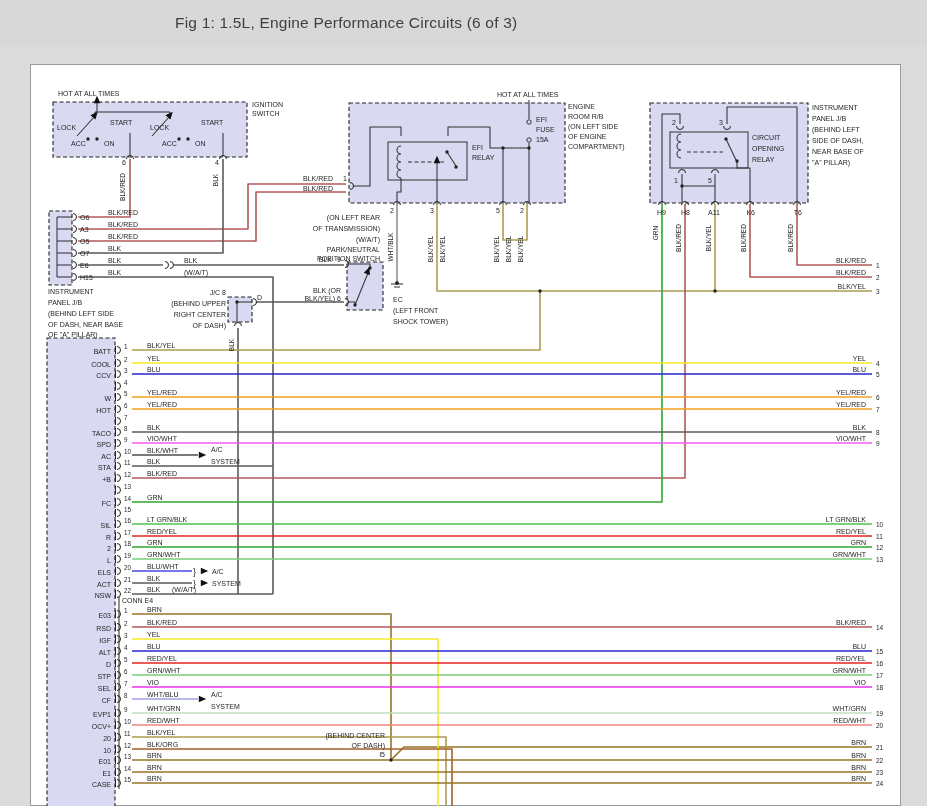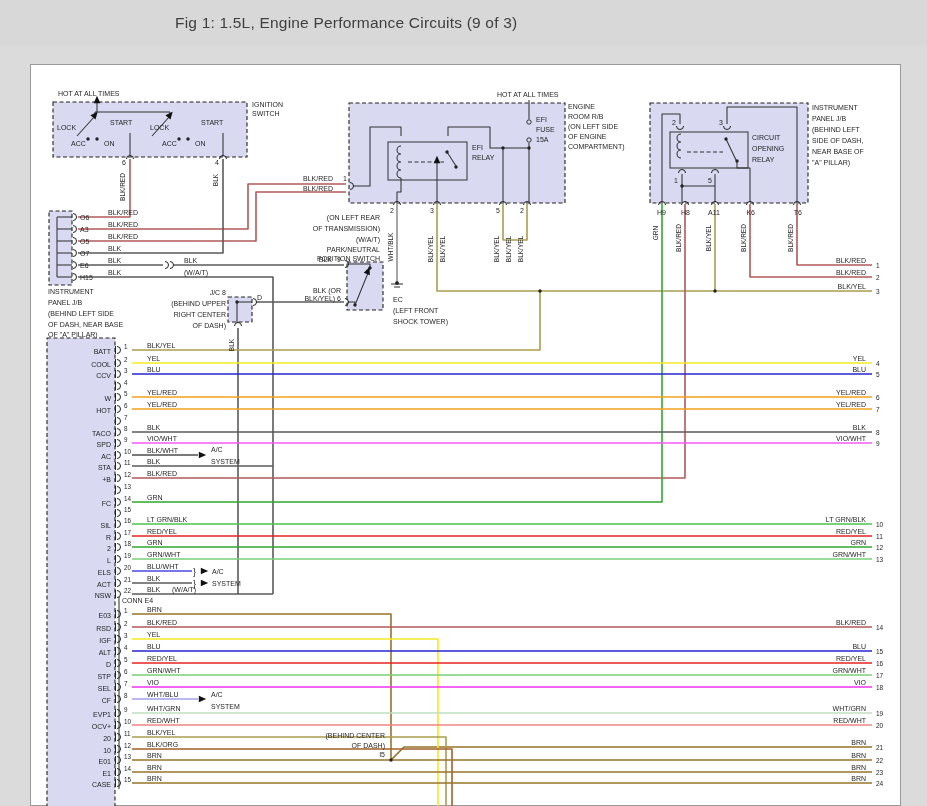--- a/index.html
+++ b/index.html
@@ -19,21 +19,21 @@
     position:absolute;left:30px;top:64px;width:871px;height:742px;
     background:#ffffff;border:1px solid #9a9a9a;box-sizing:border-box;
   }
   #diagram-svg{position:absolute;left:0;top:0;}
   svg text{font-family:"Liberation Sans",sans-serif;fill:#1f1f1f;}
 </style>
 </head>
 <body>
 
 <div id="title-bar">
-  <div id="page-title">Fig 1: 1.5L, Engine Performance Circuits (9 of 3)</div>
+  <div id="page-title">Fig 1: 1.5L, Engine Performance Circuits (6 of 3)</div>
 </div>
 <div id="panel"></div>
 <svg id="diagram-svg" width="927" height="806" viewBox="0 0 927 806">
     <g>
       <rect x="53" y="102" width="194" height="55" fill="#d9d9f2" stroke="#222222" stroke-width="1.1" stroke-dasharray="4,2.5"></rect>
       <rect x="349" y="103" width="216" height="100" fill="#d9d9f2" stroke="#222222" stroke-width="1.1" stroke-dasharray="4,2.5"></rect>
       <rect x="650" y="103" width="158" height="100" fill="#d9d9f2" stroke="#222222" stroke-width="1.1" stroke-dasharray="4,2.5"></rect>
       <rect x="49" y="211" width="23" height="74" fill="#d9d9f2" stroke="#222222" stroke-width="1.1" stroke-dasharray="4,2.5"></rect>
       <rect x="347" y="262" width="36" height="48" fill="#d9d9f2" stroke="#222222" stroke-width="1.1" stroke-dasharray="4,2.5"></rect>
       <rect x="228" y="297" width="24" height="25" fill="#d9d9f2" stroke="#222222" stroke-width="1.1" stroke-dasharray="4,2.5"></rect>

